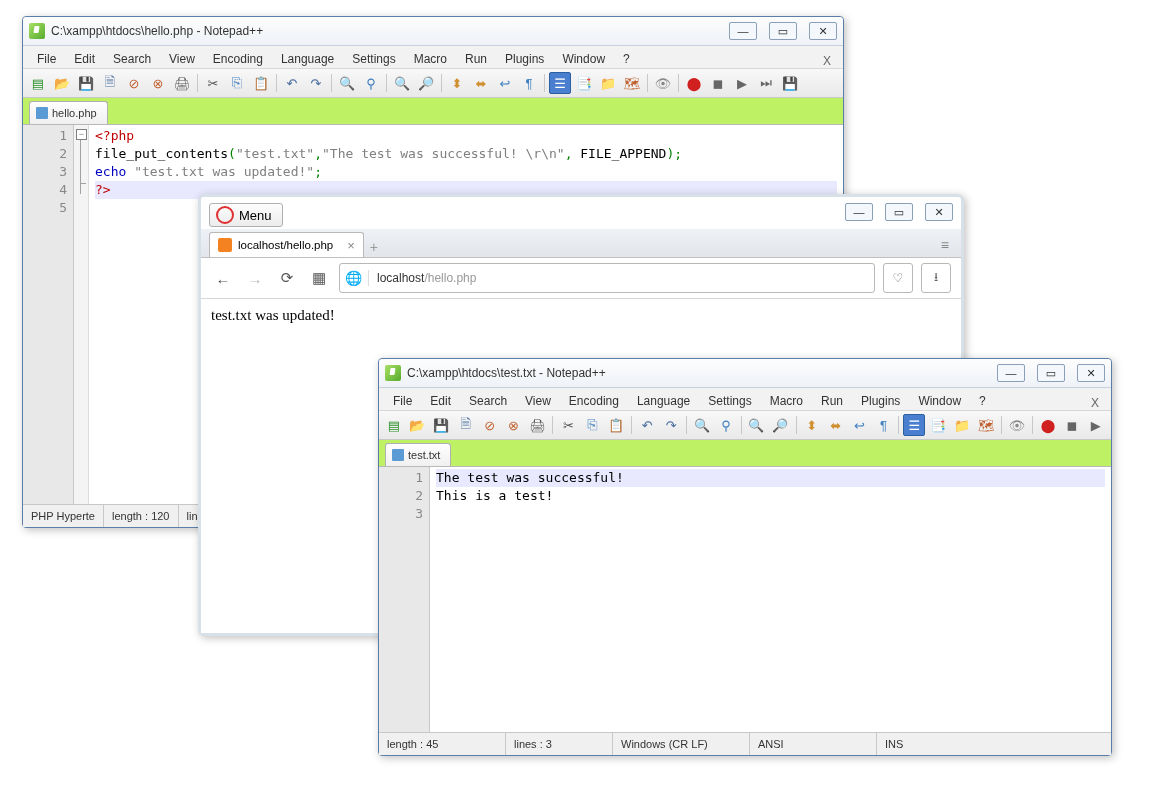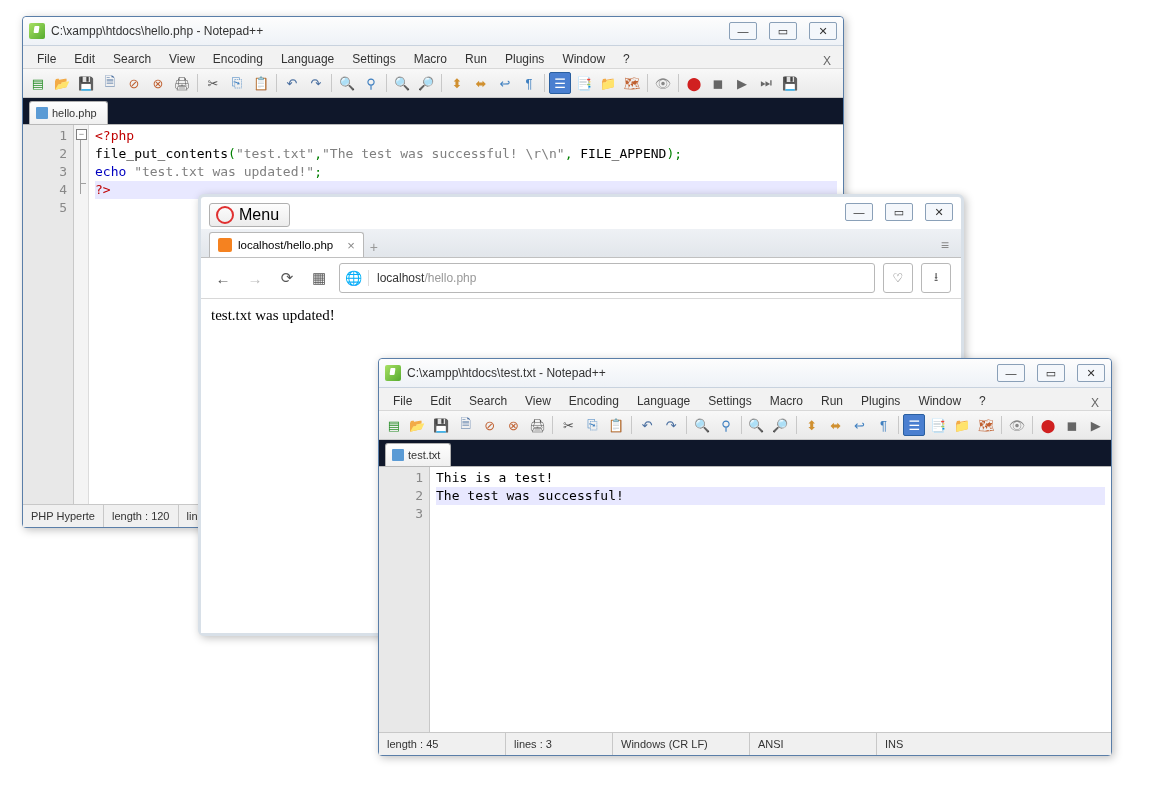--- a/index.html
+++ b/index.html
@@ -9,21 +9,21 @@
 .titlebar .appicon:before { content:""; position:absolute; top:3px; left:5px; width:5px; height:7px; background:#fff; border-radius:1px; transform:skewX(-8deg);}
 .titlebar .title { flex:1; color:#333; }
 .winbtns { display:flex; gap:12px; }
 .winbtn { width:26px; height:16px; border:1px solid #8aa0b8; border-radius:2px; background:#f4f7fb; display:flex; align-items:center; justify-content:center; font-size:11px; color:#333; cursor:pointer; }
 .menubar { height:22px; background:#f2f2f2; border-bottom:1px solid #d8d8d8; display:flex; align-items:flex-end; padding:0 6px; gap:2px; }
 .menubar span { padding:2px 8px; color:#333; cursor:pointer; }
 .menubar .closeX { margin-left:auto; padding:0 6px; color:#666; }
 .toolbar { height:28px; background:linear-gradient(#f8f8f8,#e9e9e9); border-bottom:1px solid #c8c8c8; display:flex; align-items:center; padding:0 4px; gap:2px; overflow:hidden; }
 .tbtn { width:20px; height:20px; border:1px solid transparent; border-radius:2px; display:flex; align-items:center; justify-content:center; font-size:13px; cursor:pointer; }
 .sep { width:1px; height:18px; background:#c8c8c8; margin:0 2px; }
-.tabbar { height:26px; background:#0f172a; border-bottom:1px solid #b8b8b8; display:flex; align-items:flex-end; padding-left:6px; }
+.tabbar { height:26px; background:#bef264; border-bottom:1px solid #b8b8b8; display:flex; align-items:flex-end; padding-left:6px; }
 .tab { height:22px; background:linear-gradient(#fefefe,#f0f0f0); border:1px solid #b0b0b0; border-bottom:none; border-radius:3px 3px 0 0; padding:0 10px 0 6px; display:flex; align-items:center; gap:4px; font-size:11px; color:#333; cursor:pointer; }
 .tab .fileico { width:12px; height:12px; background:#5b9bd5; border-radius:1px; }
 .editor { flex:1; display:flex; background:#fff; overflow:hidden; }
 .gutter { width:44px; background:#e8e8e8; border-right:1px solid #c8c8c8; text-align:right; padding:2px 6px 2px 0; font-family:Consolas,monospace; font-size:13px; color:#888; }
 .gutter div { height:18px; line-height:18px; }
 .foldcol { width:14px; background:#f4f4f4; border-right:1px solid #dcdcdc; position:relative; }
 .foldbox { position:absolute; left:2px; top:4px; width:9px; height:9px; border:1px solid #808080; background:#fff; font-size:9px; line-height:8px; text-align:center; color:#808080;}
 .foldline { position:absolute; left:6px; top:15px; width:1px; height:54px; background:#a0a0a0;}
 .foldend  { position:absolute; left:6px; top:58px; width:6px; height:1px; background:#a0a0a0;}
 .code { flex:1; padding:2px 6px; font-family:Consolas,monospace; font-size:13px; }
@@ -34,21 +34,21 @@
 .k-gray{ color:#808080; }
 .k-green{ color:#008000; }
 .k-black{ color:#000; }
 .statusbar { height:22px; background:#f0f0f0; border-top:1px solid #c8c8c8; display:flex; align-items:center; font-size:11px; color:#333; }
 .statusbar span { padding:0 8px; border-right:1px solid #c8c8c8; height:100%; display:flex; align-items:center;}
 .statusbar span:last-child{border-right:none;}
 
 
 .opwin { position:absolute; background:#fff; border:3px solid #d8e0e8; border-radius:6px; box-shadow:2px 2px 8px rgba(0,0,0,0.25); display:flex; flex-direction:column; }
 .optitle { height:26px; display:flex; align-items:flex-start; padding:6px 8px 0 8px; }
-.omenubtn { height:22px; border:1px solid #b0b0b0; border-radius:3px; background:linear-gradient(#fdfdfd,#ececec); padding:0 10px 0 6px; display:flex; align-items:center; gap:5px; font-size:16px; cursor:pointer;}
+.omenubtn { height:22px; border:1px solid #b0b0b0; border-radius:3px; background:linear-gradient(#fdfdfd,#ececec); padding:0 10px 0 6px; display:flex; align-items:center; gap:5px; font-size:13px; cursor:pointer;}
 .ologo { width:14px;height:14px;border:2px solid #e03030;border-radius:50%;}
 .optabs { height:28px; border-bottom:1px solid #c0c0c0; background:linear-gradient(#eef1f5,#e2e6eb); display:flex; align-items:flex-end; padding:0 8px; }
 .optab { height:24px; background:#fff; border:1px solid #b8b8b8; border-bottom:none; border-radius:3px 3px 0 0; padding:0 8px; display:flex; align-items:center; gap:6px; font-size:11.5px; cursor:pointer;}
 .optab .x{ color:#888; margin-left:8px; font-size:13px;}
 .opnewtab{ margin-left:6px; color:#999; font-size:14px; padding-bottom:2px; cursor:pointer;}
 .opnav { height:40px; display:flex; align-items:center; padding:0 10px; gap:8px; border-bottom:1px solid #d8d8d8;}
 .navbtn { width:24px; height:24px; display:flex; align-items:center; justify-content:center; color:#555; font-size:15px; cursor:pointer; border-radius:3px;}
 .addrbar { flex:1; height:28px; border:1px solid #b8b8b8; border-radius:3px; display:flex; align-items:center; background:#fff;}
 .addrbar .globe{ width:28px; text-align:center; color:#777; font-size:14px; border-right:1px solid #ddd;}
 .addrbar .url { flex:1; padding:0 8px; color:#333; }
@@ -270,22 +270,22 @@
       <span>test.txt</span>
     </div>
   </div>
   <div class="editor">
     <div class="gutter">
       <div>1</div>
         <div>2</div>
         <div>3</div>
     </div>
     <div class="code">
+      <div class="ln hl"><span class="k-black">The test was successful!</span></div>
       <div class="ln"><span class="k-black">This is a test!</span></div>
-      <div class="ln hl"><span class="k-black">The test was successful!</span></div>
       <div class="ln"></div>
     </div>
   </div>
   <div class="statusbar">
     <span style="flex:0 0 110px">length : 45</span>
     <span style="flex:0 0 90px">lines : 3</span>
     <span style="flex:0 0 120px">Windows (CR LF)</span>
     <span style="flex:0 0 110px">ANSI</span>
     <span style="flex:0 0 45px">INS</span>
   </div>

